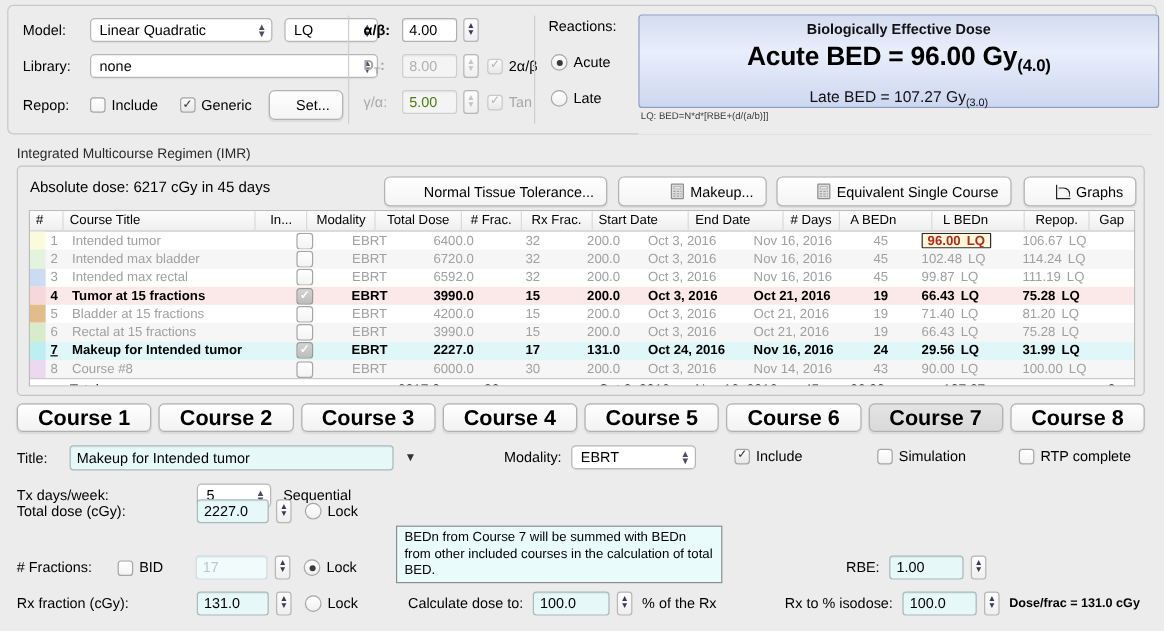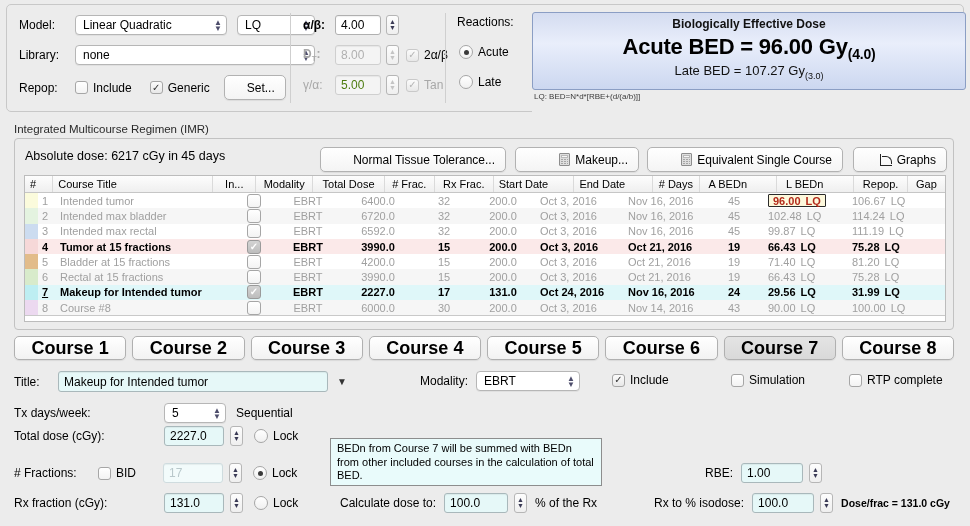--- a/index.html
+++ b/index.html
@@ -82,21 +82,21 @@
              background:#ececec; }
   .bedbox {
     position:absolute; left:0; top:0; width:434px; height:78px;
     border:1px solid #8b9ec4; border-radius:3px;
     background:linear-gradient(180deg,#d4dcf0 0%,#e9eefb 40%,#ccd7f0 100%);
     text-align:center; padding-top:4px;
   }
   .bed-title { font-size:12px; font-weight:bold; color:#111; }
   .bed-main { font-size:22px; font-weight:bold; color:#000; margin-top:3px; letter-spacing:-.2px; }
   .bed-main sub { font-size:14px; }
-  .bed-sub { font-size:13px; color:#111; margin-top:1px; }
+  .bed-sub { font-size:13px; color:#111; margin-top:11px; }
   .bed-sub sub { font-size:9px; }
   .bed-formula { position:absolute; left:2px; top:80px; font-size:8px; color:#3a3a3a; }
 
   
   .imr-label { position:absolute; left:14px; top:123px; font-size:11.5px; color:#2a2a2a; }
   .imr-panel {
     position:absolute; left:14px; top:138px; width:940px; height:192px;
     background:#ececec; border:1px solid #c2c2c2; border-radius:4px;
   }
   .abs-dose { position:absolute; left:10px; top:10px; font-size:12.5px; }
@@ -631,21 +631,21 @@
     <div class="popup" style="width:62px;">
       <span>5</span>
       <span class="chev">
           <i>▲</i>
           <i>▼</i>
         </span>
     </div>
     <span class="lbl" style="margin-left:10px;">Sequential</span>
   </div>
 
-  <div class="row" style="left:14px; top:426px;">
+  <div class="row" style="left:14px; top:416px;">
     <span class="lbl" style="width:150px;">Total dose (cGy):</span>
     <div class="tf cyan" style="width:60px;">
       <span>2227.0</span>
     </div>
     <div class="stepper" style="margin-left:6px;">
         <i>▲</i>
         <i>▼</i>
       </div>
     <span class="radio" style="margin-left:11px;"></span>
     <span class="lbl" style="margin-left:5px;">Lock</span>

